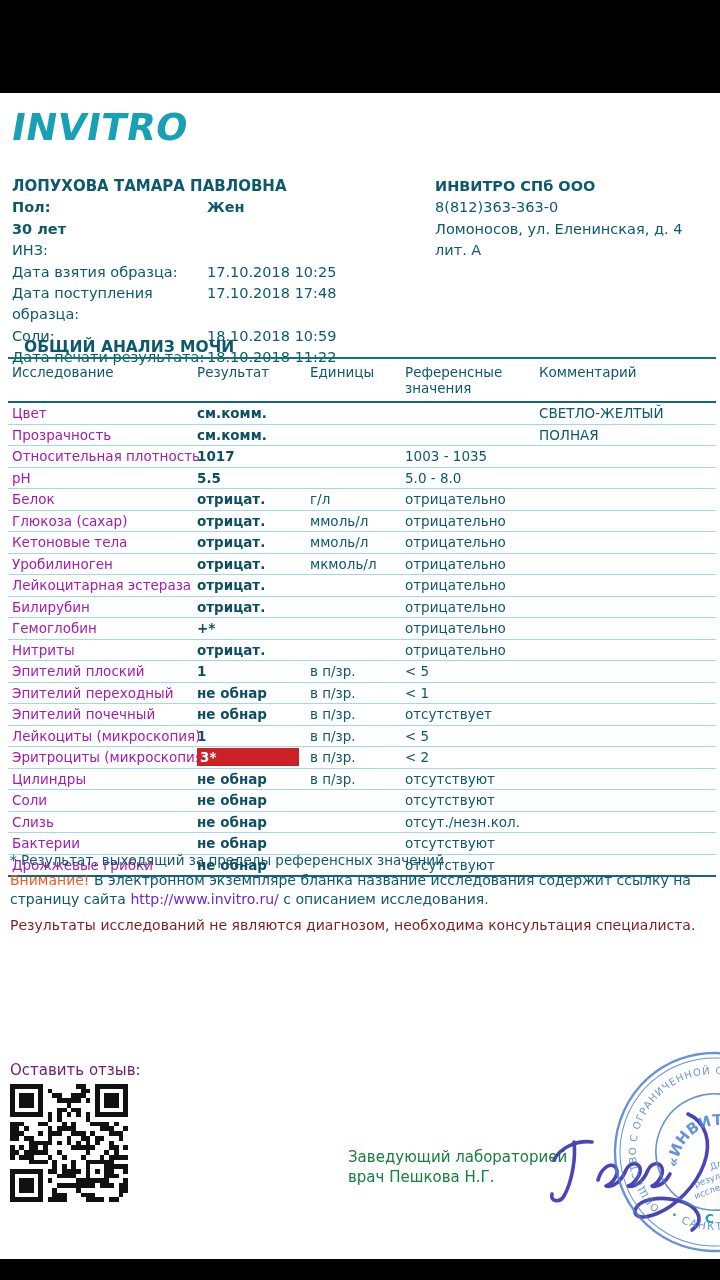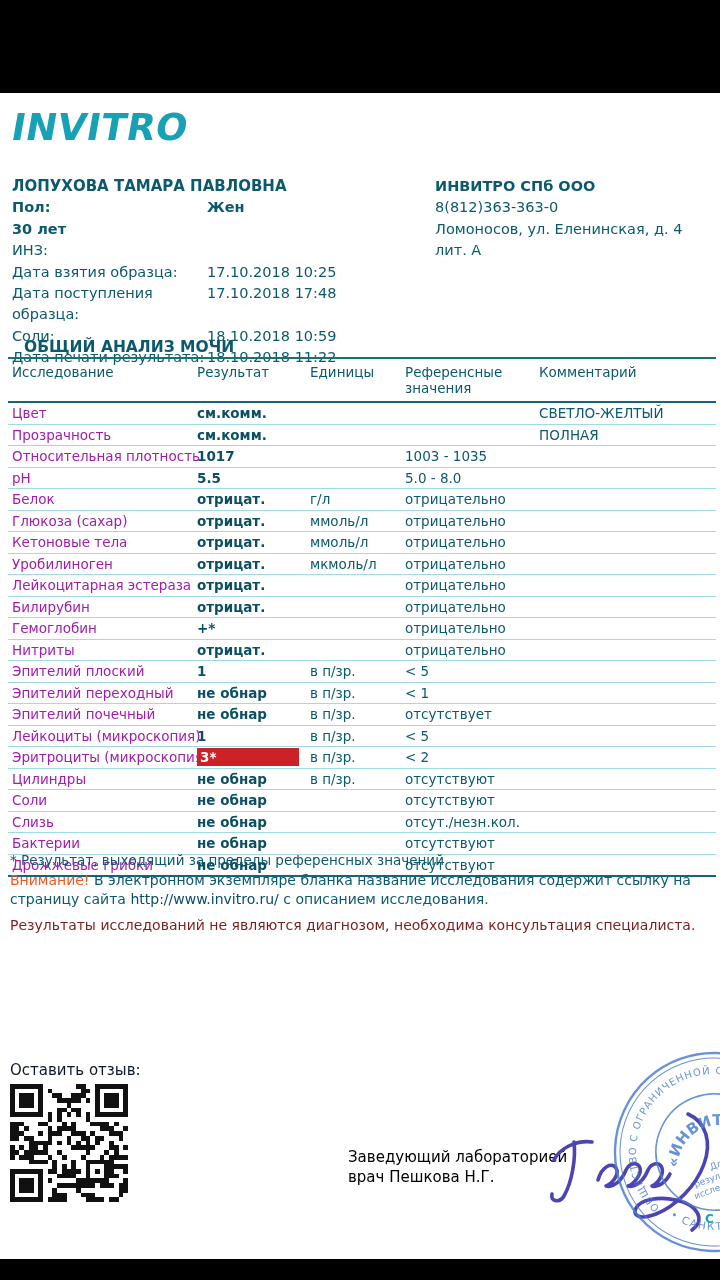--- a/index.html
+++ b/index.html
@@ -36,27 +36,27 @@
   .tbody .trow{height:20.5px;border-bottom:1px solid #9fdbe4;}
   .tbody .trow:last-child{border-bottom:2px solid #13647d;}
   .tbody .cell{font-size:13.5px;line-height:20px;white-space:nowrap;overflow:visible;}
   .cell.test a, .cell.test{color:#a21caf;}
   .cell.res{font-weight:bold;color:#0c4f63;}
   .cell.res .flag{background:#cc2127;color:#ffffff;display:inline-block;min-width:96px;padding:0 3px;line-height:18px;}
   .footnote{position:absolute;left:10px;top:852px;font-size:13.5px;}
 
   .warning{position:absolute;left:10px;top:871px;width:700px;font-size:14px;line-height:19px;}
   .warning .hot{color:#f4581c;}
-  .warning .link{color:#0c4a6e;}
+  .warning .link{color:#6d28d9;}
   .disclaimer{position:absolute;left:10px;top:917px;width:700px;font-size:14px;color:#7f1d1d;}
 
-  .feedback-label{position:absolute;left:10px;top:1061px;font-size:15px;color:#0f172a;}
+  .feedback-label{position:absolute;left:10px;top:1061px;font-size:15px;color:#701a75;}
   .qr{position:absolute;left:10px;top:1084px;width:118px;height:118px;}
 
-  .signatory{position:absolute;left:348px;top:1147px;font-size:15px;line-height:20px;color:#000000;}
+  .signatory{position:absolute;left:348px;top:1147px;font-size:15px;line-height:20px;color:#15803d;}
 
   .signature{position:absolute;left:540px;top:1108px;}
   .stamp{position:absolute;left:594px;top:1032px;opacity:.85;}
   .stamp text{fill:#4d7fd0;}
   .corner-letter{position:absolute;left:705px;top:1212px;font-size:12px;font-weight:bold;color:#18a0b5;}
 </style>
 </head>
 <body>
 
 <div class="page">

